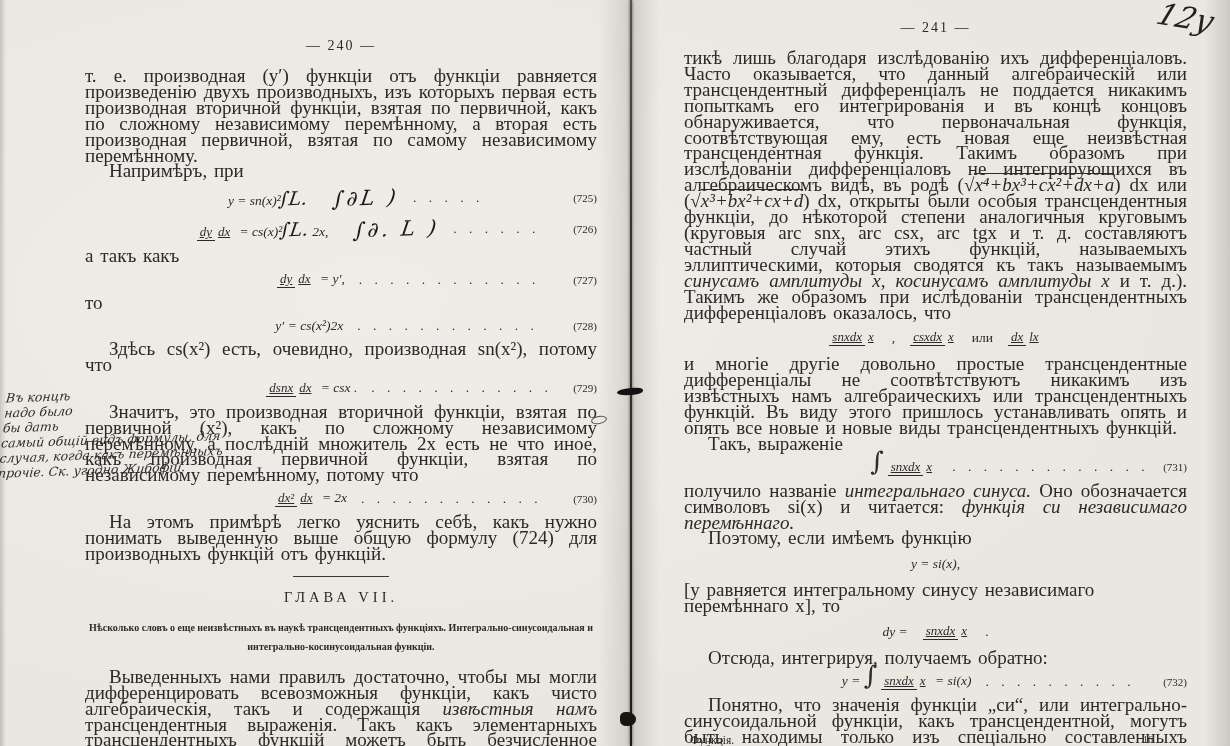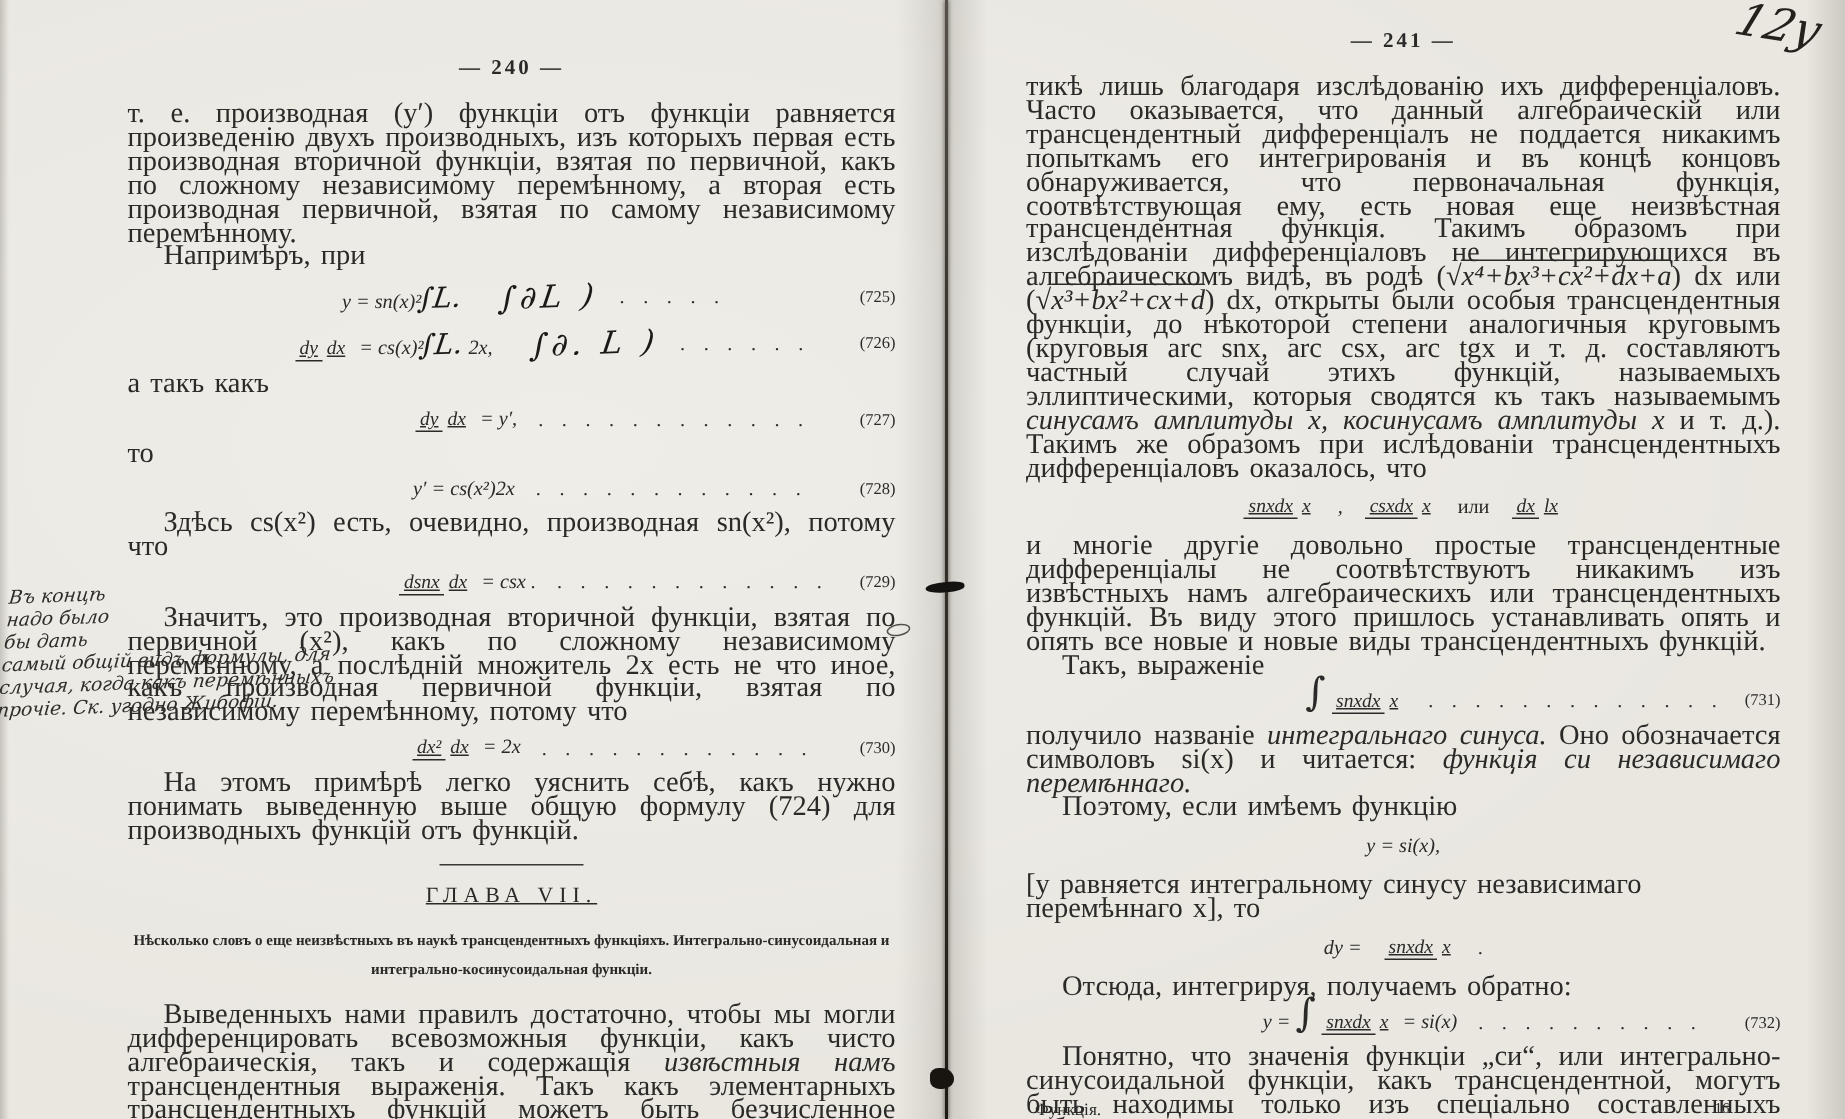--- a/index.html
+++ b/index.html
@@ -30,21 +30,21 @@
   }
   .blot1{position:absolute;left:617px;top:388px;width:26px;height:7px;background:#141210;border-radius:60% 40% 50% 50%;transform:rotate(-4deg);}
   .blot2{position:absolute;left:591px;top:416px;width:14px;height:6px;border:1.5px solid #55504a;border-radius:50%;transform:rotate(-10deg);background:transparent;}
   .blot3{position:absolute;left:620px;top:712px;width:16px;height:14px;background:#181511;border-radius:40% 60% 55% 45%;}
 
   
   .page{position:absolute;top:0;}
   .page-left{left:85px;width:512px;top:38px;}
   .page-right{left:684px;width:503px;top:20px;height:726px;}
 
-  .pg-header{text-align:center;font-size:14px;letter-spacing:2px;margin:0 0 14px 0;font-weight:bold;}
+  .pg-header{text-align:center;font-size:14px;letter-spacing:2px;margin:0 0 14px 0;}
   p.body{
     margin:0;font-size:19px;line-height:15.9px;text-align:justify;
     word-spacing:2px;
   }
   p.ind{text-indent:24px;font-family:Liberation Serif, serif;}
   p.noj{text-align:left;}
   .it{font-style:italic;}
 
   
   .eq{
@@ -80,21 +80,21 @@
   }
   .margin-note div{white-space:nowrap;}
   .corner-mark{
     position:absolute;left:1158px;top:0px;
     font-family:"DejaVu Serif",serif;font-style:italic;font-size:30px;
     color:#24211d;transform:rotate(9deg) skewX(-12deg);
   }
 
   
   .separator{width:96px;border-top:1.4px solid #3a3836;margin:14px auto 12px auto;}
-  .chapter-label{text-align:center;font-size:14.5px;letter-spacing:4px;margin:10px 0 12px 0;text-decoration:underline;}
+  .chapter-label{text-align:center;font-size:14.5px;letter-spacing:4px;margin:10px 0 12px 0;}
   .chapter-title{
     text-align:center;font-weight:bold;font-size:10px;line-height:19.5px;
     margin:0 2px 12px 2px;
   }
 
   
   .footer{position:absolute;left:0;bottom:0;width:100%;display:flex;justify-content:space-between;font-size:11.5px;}
   .footer .fl{margin-left:6px;}
   .footer .fr{margin-right:34px;font-size:10px;}
 </style>

